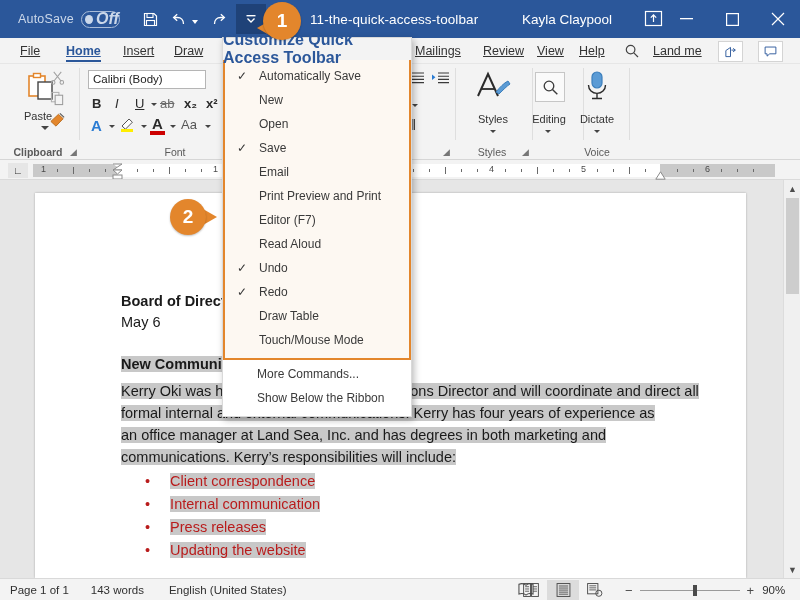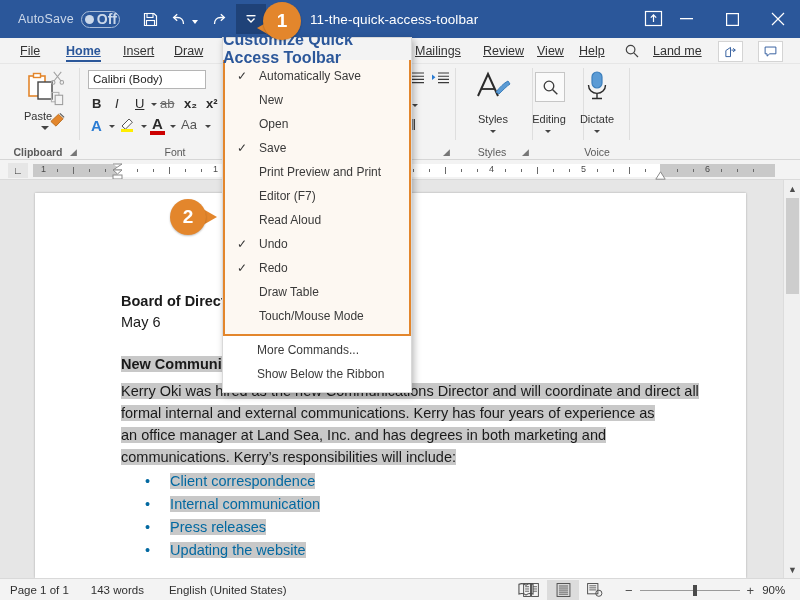--- a/index.html
+++ b/index.html
@@ -21,21 +21,21 @@
   }
   .autosave{ display:flex; align-items:center; margin-left:18px; }
   .autosave-label{ font-size:12.5px; color:#cbd8ea; letter-spacing:.2px;}
   .toggle{
     width:39px; height:17px; border-radius:9px; border:1.4px solid #a9bcd8;
     margin-left:7px; position:relative; display:flex; align-items:center;
   }
   .toggle .knob{
     width:9px;height:9px;border-radius:50%;background:#cbd8ea;margin-left:3px;
   }
-  .toggle .t-text{ font-size:14px; color:#cbd8ea; margin-left:3px; font-weight:bold;}
+  .toggle .t-text{ font-size:16px; color:#cbd8ea; margin-left:3px; font-weight:bold;font-style:italic;}
   .qat{ display:flex; align-items:center; margin-left:14px; height:38px;}
   .qat-btn{
     width:30px;height:30px;display:flex;align-items:center;justify-content:center;
     color:#ffffff; position:relative;
   }
   .qat-btn.sel{ background:#1f4278; }
   .qat-btn.wide{ width:34px;}
   .caret-dn{
     width:0;height:0;border-left:3.5px solid transparent;border-right:3.5px solid transparent;
     border-top:4px solid #ffffff; margin-left:2px; margin-top:5px;
@@ -132,21 +132,21 @@
     position:absolute; left:0; top:180px; width:800px; height:398px;
     background:#e6e6e6; overflow:hidden;
   }
   #page{
     position:absolute; left:35px; top:13px; width:711px; height:385px;
     background:#ffffff; box-shadow:0 0 2px rgba(0,0,0,.28);
   }
   .doctext{ position:absolute; font-size:14.5px; color:#1a1a1a; white-space:nowrap;}
   .sel{ background:#c8c8c8; }
   .bold{ font-weight:bold;}
-  .bullet-row{ position:absolute; font-size:14.5px; color:#0369a1;}
+  .bullet-row{ position:absolute; font-size:14.5px; color:#b91c1c;}
 
   
   #vscroll{
     position:absolute; right:0; top:180px; width:17px; height:398px; background:#f0f0f0;
     border-left:1px solid #dcdcdc;
   }
   .sb-arrow{
     position:absolute; left:0; width:17px; height:17px; background:#f0f0f0;
     display:flex;align-items:center;justify-content:center; color:#4d4d4d; font-size:9px;
   }
@@ -237,20 +237,21 @@
     </div>
     <div class="qat-btn sel" id="qat-customize">
       <svg width="16" height="16" viewBox="0 0 16 16">
         <rect x="3.5" y="4" width="9" height="1.4" fill="#ffffff"></rect>
         <path d="M4.5 7.6 8 11l3.5-3.4" fill="none" stroke="#ffffff" stroke-width="1.4"></path>
       </svg>
     </div>
   </div>
 
   <div id="doctitle">11-the-quick-access-toolbar</div>
+  <div id="accountname">Kayla Claypool</div>
 
   <div id="ribbondisplay">
     <svg width="19" height="18" viewBox="0 0 19 18">
       <rect x="1.5" y="1.5" width="16" height="14" fill="none" stroke="#fff" stroke-width="1.2"></rect>
       <path d="M9.5 12V5.2M6.8 7.6 9.5 4.8l2.7 2.8" fill="none" stroke="#fff" stroke-width="1.2"></path>
     </svg>
   </div>
   <div class="wbtn" id="wmin">
     <svg width="13" height="2" viewBox="0 0 13 2">
         <rect width="13" height="1.3" fill="#fff"></rect>
@@ -577,20 +578,23 @@
         <span>New</span>
       </div>
     <div class="mi">
         <span>Open</span>
       </div>
     <div class="mi">
         <span class="chk">✓</span>
         <span>Save</span>
       </div>
     <div class="mi">
+        <span>Email</span>
+      </div>
+    <div class="mi">
         <span>Print Preview and Print</span>
       </div>
     <div class="mi">
         <span>Editor (F7)</span>
       </div>
     <div class="mi">
         <span>Read Aloud</span>
       </div>
     <div class="mi">
         <span class="chk">✓</span>

